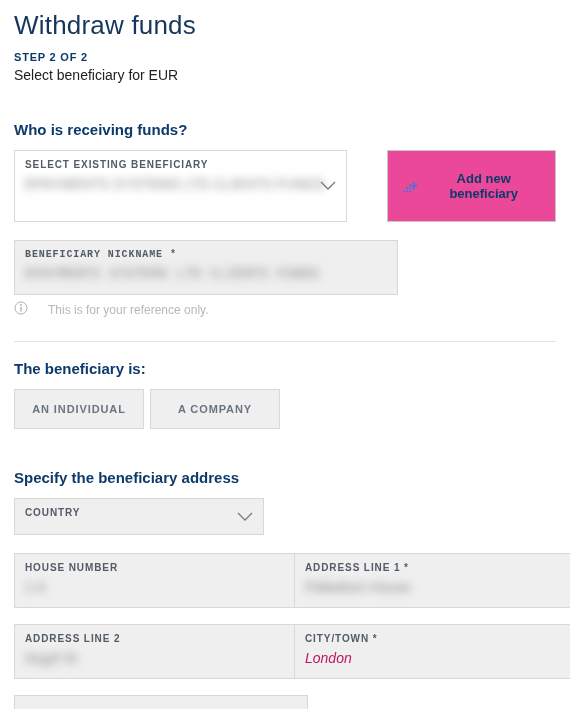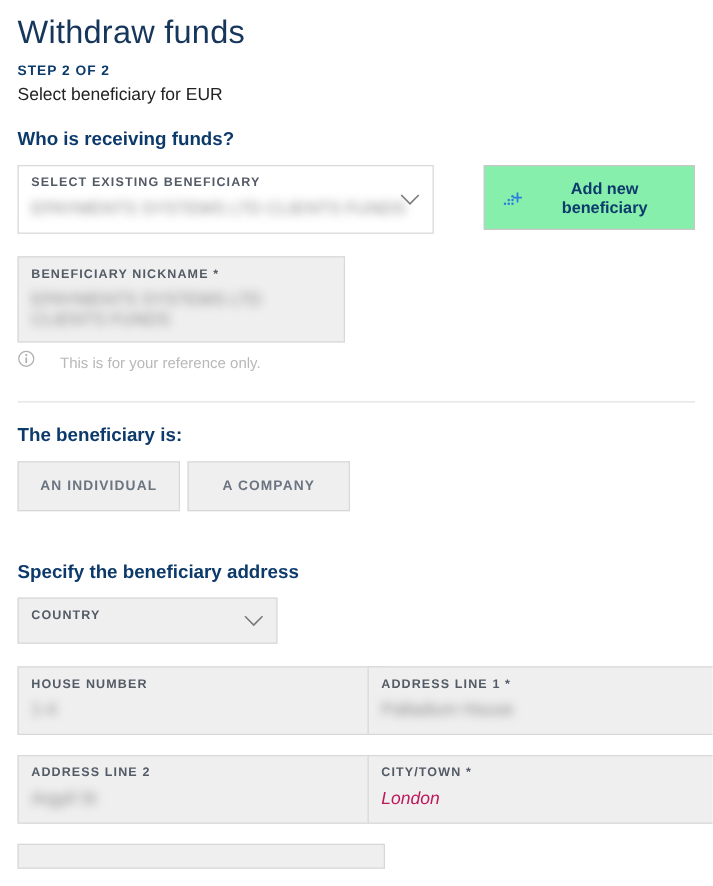--- a/index.html
+++ b/index.html
@@ -20,21 +20,21 @@
   .step-label {
     font-size: 11px;
     font-weight: 700;
     letter-spacing: 0.8px;
     color: #0c3a6b;
     margin-bottom: 4px;
   }
   .subtitle {
     font-size: 14px;
     color: #222;
-    margin-bottom: 20px;
+    margin-bottom: 38px;
   }
   .section-heading {
     font-size: 15px;
     font-weight: 700;
     color: #0c3a6b;
     margin-bottom: 12px;
   }
   .row-top {
     display: flex;
     gap: 40px;
@@ -71,25 +71,25 @@
   }
   .chevron {
     position: absolute;
     right: 10px;
     top: 50%;
     transform: translateY(-50%);
   }
   .chevron svg { display: block; }
   .add-btn {
     border: 1px solid #c7c7c7;
-    background: #86efac;
+    background: #ec4899;
     font-size: 13px;
     font-weight: 600;
     color: #0c3a6b;
-    padding: 10px 14px;
+    padding: 20px 14px;
     cursor: pointer;
     display: inline-flex;
     align-items: center;
     gap: 8px;
     align-self: flex-start;
     height: fit-content;
   }
   .add-icon {
     display: inline-flex;
     color: #2b7de0;
@@ -126,21 +126,21 @@
     padding: 13px 0;
     width: 130px;
     text-align: center;
     cursor: pointer;
   }
   .grid2 {
     display: grid;
     grid-template-columns: 250px 250px;
     gap: 16px 30px;
   }
-  .country-box { width: 208px; margin-bottom: 18px; }
+  .country-box { width: 250px; margin-bottom: 18px; }
   .country-box .field-value { color: #222; }
   .light-placeholder { color: #be185d; font-size: 14px; min-height:18px;font-style:italic; }
 </style>
 </head>
 <body>
 
 <h1 class="page-title">Withdraw funds</h1>
 <div class="step-label">STEP 2 OF 2</div>
 <div class="subtitle">Select beneficiary for EUR</div>
 
@@ -166,21 +166,21 @@
         <circle cx="8" cy="9" r="1" fill="#2b7de0"></circle>
         <circle cx="8" cy="12" r="1" fill="#2b7de0"></circle>
         <line x1="12" y1="3" x2="12" y2="11" stroke="#2b7de0" stroke-width="1.4"></line>
         <line x1="8.5" y1="7" x2="15.5" y2="7" stroke="#2b7de0" stroke-width="1.4"></line>
       </svg>
     </span>
     <span>Add new beneficiary</span>
   </button>
 </div>
 
-<div class="field-box" style="width:262px;">
+<div class="field-box" style="width:384px;font-family:Liberation Mono, monospace;">
   <div class="field-label">BENEFICIARY NICKNAME *</div>
   <div class="field-value blurred">EPAYMENTS SYSTEMS LTD CLIENTS FUNDS</div>
 </div>
 <div class="helper-row">
   <span class="info-icon">
     <svg width="14" height="14" viewBox="0 0 14 14">
         <circle cx="7" cy="7" r="6" stroke="#b0b0b0" stroke-width="1" fill="none"></circle>
         <circle cx="7" cy="4" r="0.9" fill="#b0b0b0"></circle>
         <rect x="6.3" y="6" width="1.4" height="4.5" fill="#b0b0b0"></rect>
       </svg>

